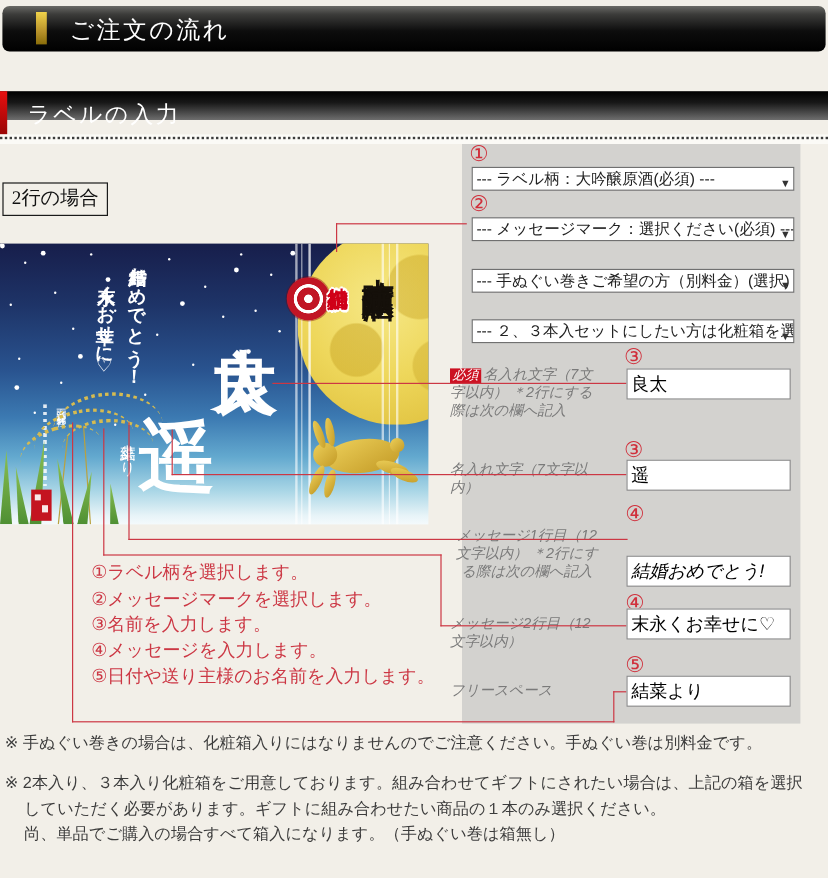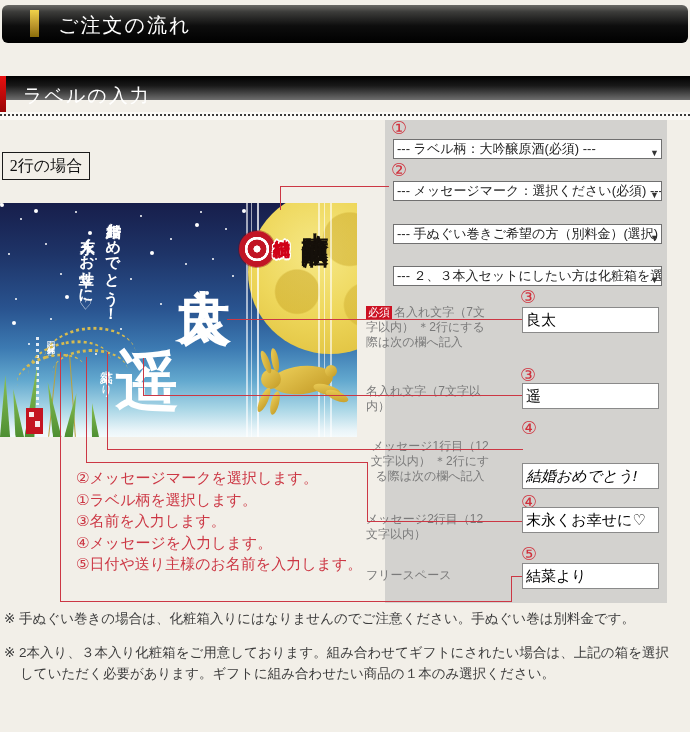--- a/index.html
+++ b/index.html
@@ -90,21 +90,21 @@
   .seal { position:absolute; left:26px; top:205px; width:17px; height:26px; background:#c41420; }
   .seal i { position:absolute; background:#fff; opacity:.9; }
   .seal .m1 { left:3px; top:4px; width:5px; height:5px; } .seal .m2 { left:9px; top:13px; width:5px; height:6px; }
 
   
   .panel { position:absolute; left:385px; top:120px; width:282px; height:483px; background:#d3d2cf; }
   .cnum { position:absolute; color:#d0303c; font-size:18px; line-height:18px; }
   .dd { position:absolute; left:393px; width:269px; height:20px; background:#fff; border:1px solid #707070;
         font-size:13px; color:#222; line-height:18px; padding:0 3px; white-space:nowrap; overflow:hidden; z-index:6; }
   .dd .arr { position:absolute; right:2px; top:4px; font-size:9px; color:#333; }
-  .flabel { position:absolute; left:366px; width:128px; font-size:12px; line-height:15px; color:#7a7a7a; z-index:4; }
+  .flabel { position:absolute; left:375px; width:128px; font-size:12px; line-height:15px; color:#7a7a7a; z-index:4;font-style:italic; }
   .req { display:inline-block; background:#cc1122; color:#fff; font-size:11px; line-height:13px;
          padding:0 2px; margin-right:2px; z-index:7; position:relative; }
   .fld { position:absolute; left:522px; width:137px; height:26px; background:#fff; border:1px solid #8a8a8a;
          font-size:15px; color:#000; padding:0 3px; font-family:"Liberation Sans","DejaVu Sans",sans-serif; z-index:6; }
 
   
   .rl { position:absolute; background:#cc3744; z-index:5; }
 
   
   .steps { position:absolute; left:76px; top:467px; width:292px; color:#cc3744; font-size:15px; line-height:21.5px; z-index:4; }
@@ -241,24 +241,25 @@
   <div class="rl" style="left:86px;top:357px;width:1px;height:106px;"></div>
   <div class="rl" style="left:86px;top:462px;width:282px;height:1px;"></div>
   <div class="rl" style="left:367px;top:462px;width:1px;height:60px;"></div>
   <div class="rl" style="left:367px;top:521px;width:156px;height:1px;"></div>
   <div class="rl" style="left:60px;top:352px;width:1px;height:250px;"></div>
   <div class="rl" style="left:60px;top:601px;width:452px;height:1px;"></div>
   <div class="rl" style="left:511px;top:576px;width:1px;height:26px;"></div>
   <div class="rl" style="left:511px;top:576px;width:12px;height:1px;"></div>
 
   <div class="steps">
+    <div>①ラベル柄を選択します。</div>
     <div>②メッセージマークを選択します。</div>
-    <div>①ラベル柄を選択します。</div>
     <div>③名前を入力します。</div>
     <div>④メッセージを入力します。</div>
     <div>⑤日付や送り主様のお名前を入力します。</div>
   </div>
 
   <div class="note" style="left:4px;top:610px;">※ 手ぬぐい巻きの場合は、化粧箱入りにはなりませんのでご注意ください。手ぬぐい巻は別料金です。</div>
   <div class="note" style="left:4px;top:644px;">※ 2本入り、３本入り化粧箱をご用意しております。組み合わせてギフトにされたい場合は、上記の箱を選択</div>
   <div class="note" style="left:20px;top:665px;">していただく必要があります。ギフトに組み合わせたい商品の１本のみ選択ください。</div>
+  <div class="note" style="left:20px;top:686px;">尚、単品でご購入の場合すべて箱入になります。（手ぬぐい巻は箱無し）</div>
 
 </div>
 
 </body></html>

